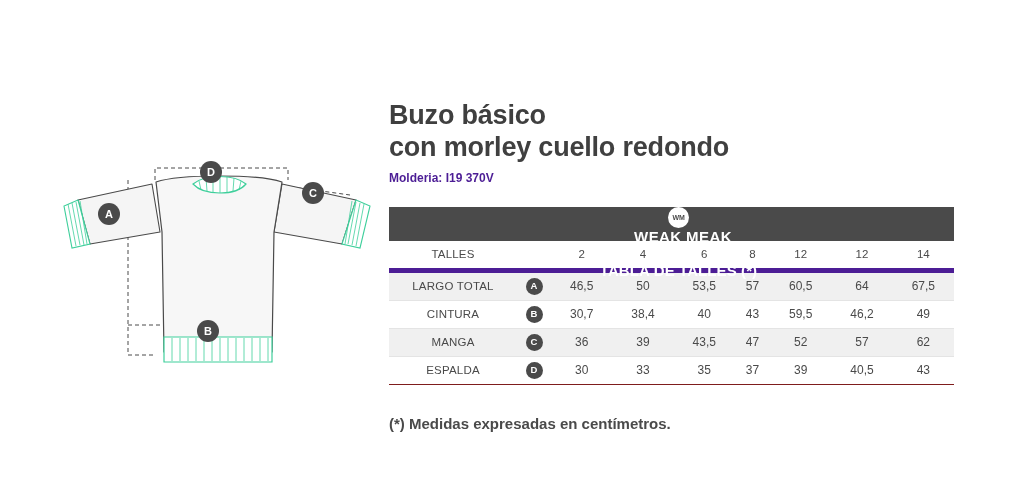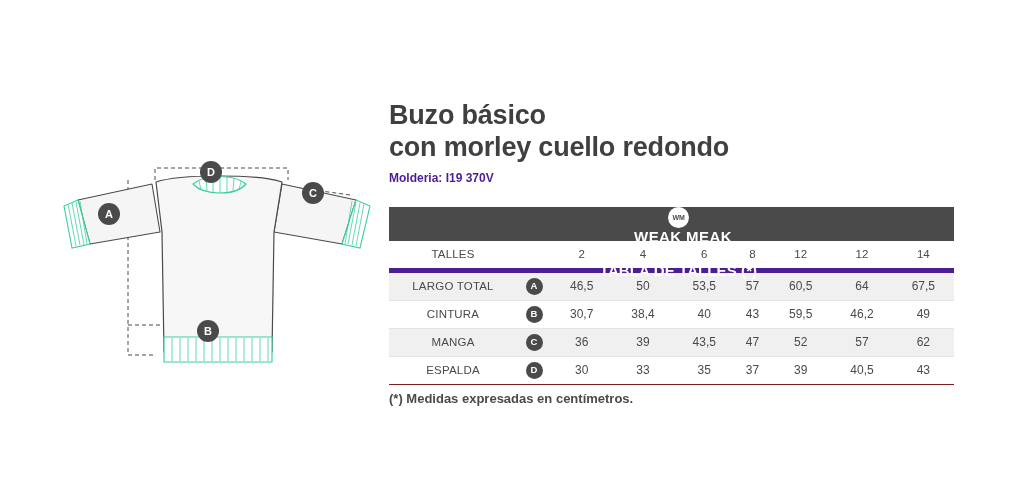--- a/index.html
+++ b/index.html
@@ -143,22 +143,22 @@
     width: 17px;
     height: 17px;
     border-radius: 50%;
     background: #4a4a4a;
     color: #ffffff;
     font-size: 9.5px;
     font-weight: bold;
     line-height: 1;
   }
   .footnote {
-    margin-top: 6px;
-    font-size: 13px;
+    margin-top: 30px;
+    font-size: 15px;
     font-weight: bold;
     color: #4a4a4a;
   }
 
   
   .cal-badge circle { fill: #4a4a4a; }
   .cal-badge text {
     fill: #ffffff;
     font-family: "Liberation Sans", sans-serif;
     font-size: 11px;

